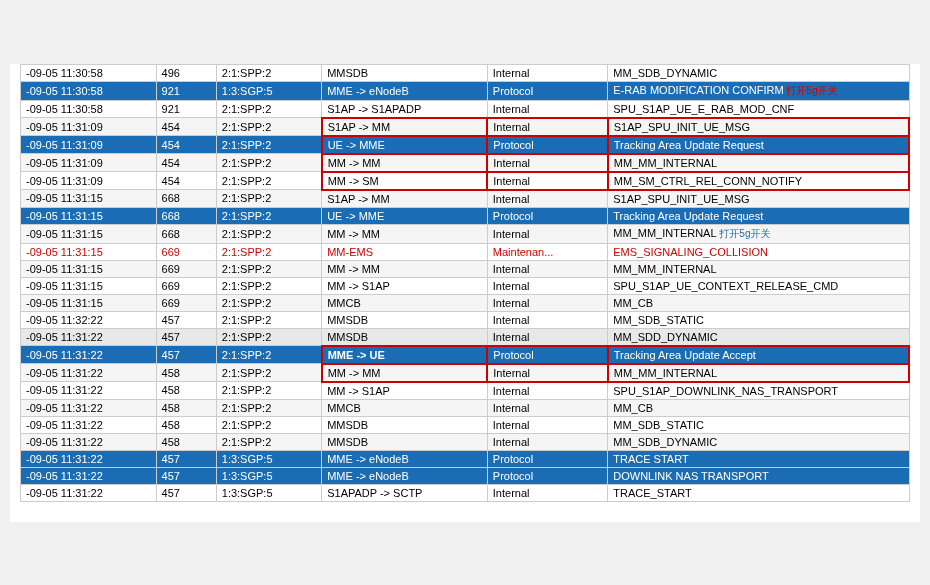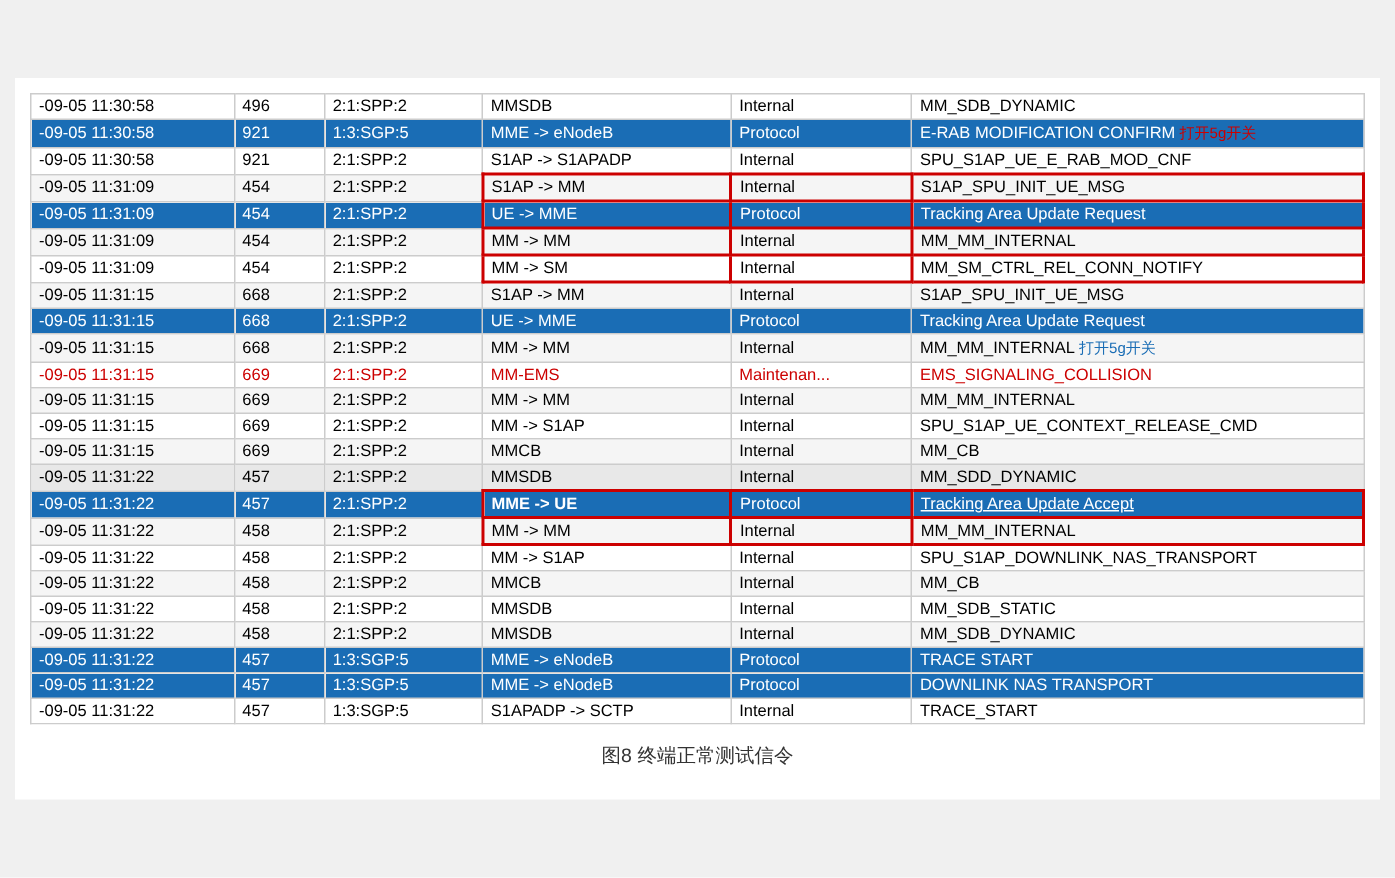--- a/index.html
+++ b/index.html
@@ -9,21 +9,21 @@
       font-size: 11px;
       display: flex;
       justify-content: center;
       align-items: center;
       width: 930px;
       min-height: 585px;
     }
     .page-container {
       background: #ffffff;
       width: 910px;
-      padding: 10px 10px 20px 10px;
+      padding: 0 10px 20px 10px;
     }
     .table-wrapper {
       width: 100%;
       overflow: hidden;
     }
     table {
       width: 100%;
       border-collapse: collapse;
       font-size: 11px;
     }
@@ -176,35 +176,43 @@
             <td class="col-message">SPU_S1AP_UE_CONTEXT_RELEASE_CMD</td>
           </tr>
           <tr class="row-normal" style="background-color: rgb(245, 245, 245);">
             <td class="col-time">-09-05 11:31:15</td>
             <td class="col-id">669</td>
             <td class="col-node">2:1:SPP:2</td>
             <td class="col-direction">MMCB</td>
             <td class="col-type">Internal</td>
             <td class="col-message">MM_CB</td>
           </tr>
+          <tr class="row-normal">
+            <td class="col-time">-09-05 11:32:22</td>
+            <td class="col-id">457</td>
+            <td class="col-node">2:1:SPP:2</td>
+            <td class="col-direction">MMSDB</td>
+            <td class="col-type">Internal</td>
+            <td class="col-message">MM_SDB_STATIC</td>
+          </tr>
           <tr class="row-striped">
             <td class="col-time">-09-05 11:31:22</td>
             <td class="col-id">457</td>
             <td class="col-node">2:1:SPP:2</td>
             <td class="col-direction">MMSDB</td>
             <td class="col-type">Internal</td>
             <td class="col-message">MM_SDD_DYNAMIC</td>
           </tr>
           <tr class="row-highlight-blue">
             <td class="col-time">-09-05 11:31:22</td>
             <td class="col-id">457</td>
             <td class="col-node">2:1:SPP:2</td>
             <td class="col-direction" style="border: 2px solid rgb(204, 0, 0); font-weight: bold;">MME -&gt; UE</td>
             <td class="col-type" style="border: 2px solid rgb(204, 0, 0);">Protocol</td>
-            <td class="col-message" style="border: 2px solid rgb(204, 0, 0); text-decoration: underline;">Tracking Area Update Accept</td>
+            <td class="col-message" style="border: 2px solid rgb(204, 0, 0);">Tracking Area Update Accept</td>
           </tr>
           <tr class="row-normal" style="background-color: rgb(245, 245, 245);">
             <td class="col-time">-09-05 11:31:22</td>
             <td class="col-id">458</td>
             <td class="col-node">2:1:SPP:2</td>
             <td class="col-direction" style="border: 2px solid rgb(204, 0, 0);">MM -&gt; MM</td>
             <td class="col-type" style="border: 2px solid rgb(204, 0, 0);">Internal</td>
             <td class="col-message" style="border: 2px solid rgb(204, 0, 0);">MM_MM_INTERNAL</td>
           </tr>
           <tr class="row-normal">
@@ -259,14 +267,13 @@
             <td class="col-time">-09-05 11:31:22</td>
             <td class="col-id">457</td>
             <td class="col-node">1:3:SGP:5</td>
             <td class="col-direction">S1APADP -&gt; SCTP</td>
             <td class="col-type">Internal</td>
             <td class="col-message">TRACE_START</td>
           </tr>
         </tbody>
     </table>
   </div>
-  <div class="caption">图8   终端正常测试信令</div>
 </div>
 
 </body></html>

